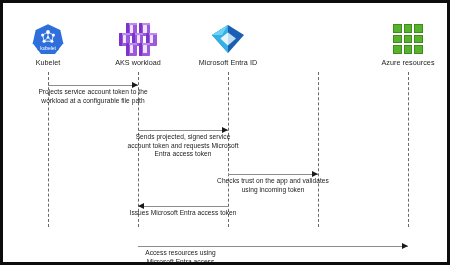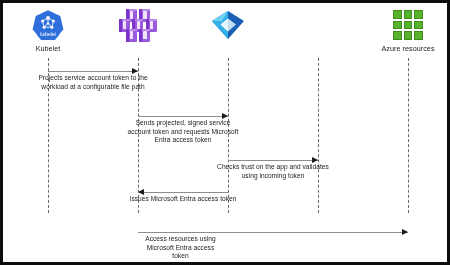--- a/index.html
+++ b/index.html
@@ -12,21 +12,21 @@
     width: 450px;
     height: 265px;
     background: #ffffff;
     border: 3px solid #0d0d0d;
     box-sizing: border-box;
     overflow: hidden;
     font-family: "Liberation Sans", sans-serif;
   }
   #canvas {
     position: absolute;
-    left: 0; top: 0;
+    left: 0; top: 14px;
     width: 444px;
     height: 210px;
   }
 
   
   .participant {
     position: absolute;
     width: 120px;
     margin-left: -60px;
     text-align: center;
@@ -242,34 +242,36 @@
               <div class="inner"></div>
             </div>
           <div class="cube" style="left:21.0px; top:21px">
               <div class="face"></div>
               <div class="top"></div>
               <div class="side"></div>
               <div class="inner"></div>
             </div>
         </div>
       </div>
+      <div class="p-label">AKS workload</div>
     </div>
 
     <div class="participant" style="left:225px">
       <div class="p-icon">
         <div class="entra-wrap">
           <svg width="36" height="34" viewBox="0 0 36 34">
             <path d="M18 3 L34 13 L18 31 L2 13 Z" fill="#1b5fb5"></path>
             <path d="M18 3 L2 13 L18 31 Z" fill="#32b0e7"></path>
             <path d="M18 3 L2 13 L12 13 Z" fill="#6fd2f2"></path>
             <path d="M18 10.5 L26 16.5 L18 23.5 L10.5 16.5 Z" fill="#cfe9f5" opacity="0.92"></path>
             <path d="M18 10.5 L10.5 16.5 L18 23.5 Z" fill="#eaf6fc" opacity="0.95"></path>
           </svg>
         </div>
       </div>
+      <div class="p-label">Microsoft Entra ID</div>
     </div>
 
 
     <div class="participant" style="left:405px">
       <div class="p-icon">
         <div class="azure-grid">
           <div class="azure-cell"></div>
           <div class="azure-cell"></div>
           <div class="azure-cell"></div>
           <div class="azure-cell"></div>

